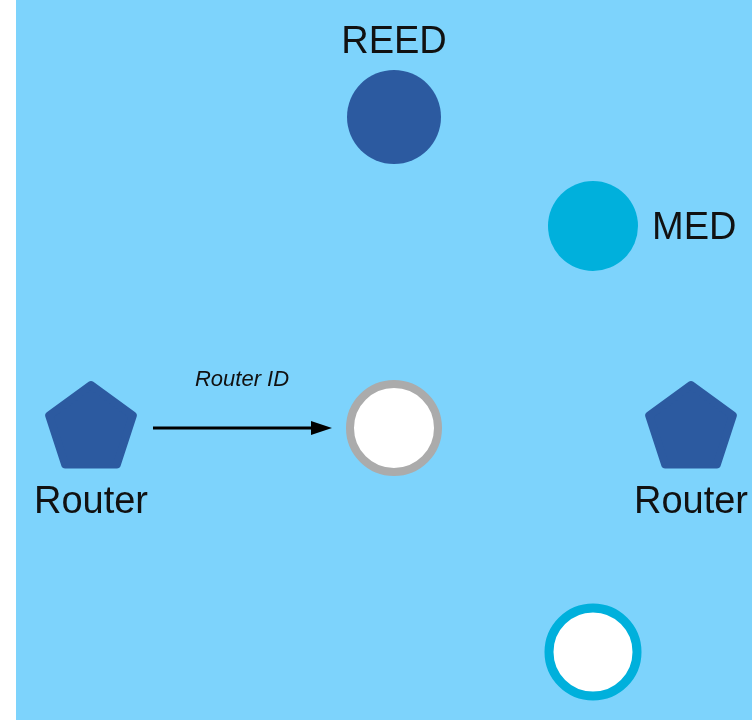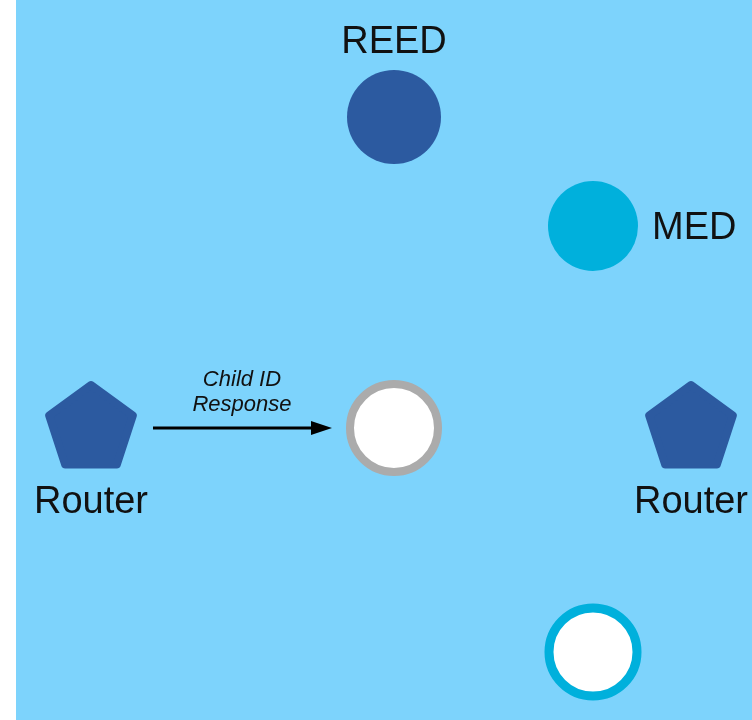--- a/index.html
+++ b/index.html
@@ -66,22 +66,21 @@
     <circle cx="46" cy="46" r="45" fill="#00B0DC"></circle>
   </svg>
   <div class="label center-y med-label">MED</div>
 
   <svg class="abs router-left-shape" width="100" height="100" viewBox="-50 -50 100 100">
     <polygon points="0,-44 41.85,-13.6 25.86,35.6 -25.86,35.6 -41.85,-13.6" stroke-width="8" stroke-linejoin="round" fill="#2C5AA0" stroke="#2C5AA0"></polygon>
   </svg>
   <div class="label center-x router-left-label">Router</div>
 
   <div class="arrow-label">
-    <div>Child ID</div>
-    <div>Response</div>
+    <div>Router ID</div>
   </div>
   <svg class="abs arrow-svg" width="185" height="30">
     <line x1="2" y1="15" x2="162" y2="15" stroke-width="3" stroke="#000000"></line>
     <polygon points="160,8 160,22 181,15" fill="#000000"></polygon>
   </svg>
 
   <svg class="abs new-device-shape" width="96" height="96">
     <circle cx="48" cy="48" r="44" fill="#ffffff" stroke-width="8" stroke="#ABABAB"></circle>
   </svg>
 

